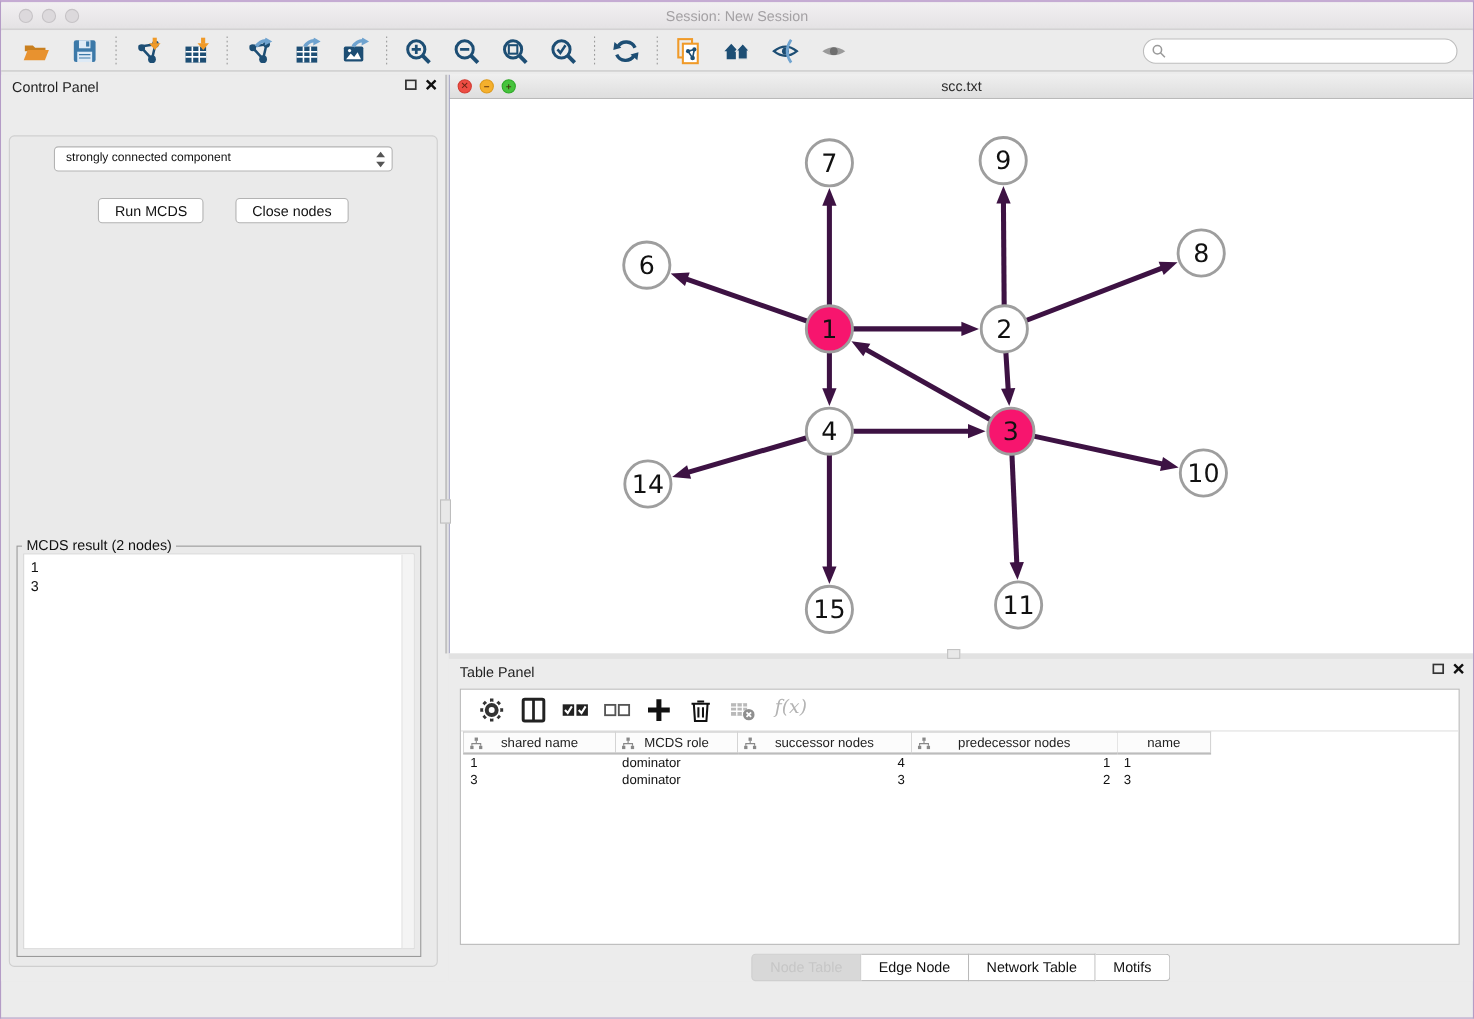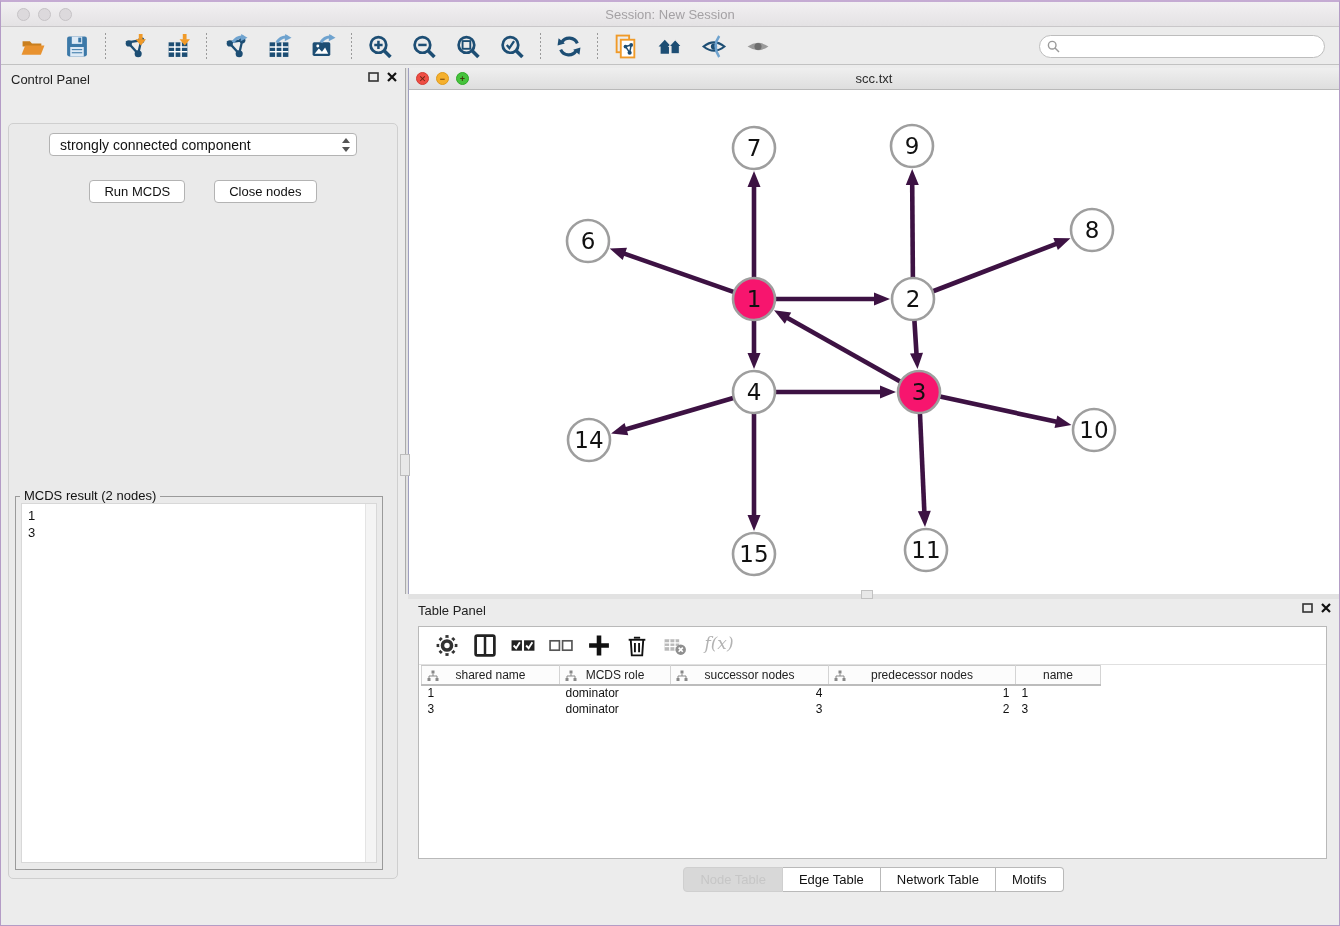--- a/index.html
+++ b/index.html
@@ -35,21 +35,21 @@
   #cp-tabs { display:flex; justify-content:center; margin-top:6px; }
   .tab { font-size:13px; padding:4px 16px; background:#fff; border:1px solid #b9b9b9;
     border-left:none; color:#111; cursor:pointer; }
   .tab:first-child { border-left:1px solid #b9b9b9; border-radius:4px 0 0 4px; }
   .tab:last-child { border-radius:0 4px 4px 0; }
   .tab.selected { background:#e2e0e2; color:#c2c2c2; border-color:#cfcfcf; }
   #cp-body { position:absolute; left:7px; right:7px; top:55px; bottom:13px;
     background:#eaeaea; border:1px solid #cscs; border:1px solid #cfcfcf; border-radius:5px; }
   #opt-label { text-align:center; margin-top:18px; font-size:13px; color:#111; }
   #opt-select { position:relative; margin:9px auto 0; width:308px; height:23px; background:#fff;
-    border:1px solid #b3b3b3; border-radius:4px; font-size:14px; color:#111;
+    border:1px solid #b3b3b3; border-radius:4px; font-size:11px; color:#111;
     padding:3px 22px 0 10px; cursor:pointer; }
   #opt-select .stepper { position:absolute; right:5px; top:3px; }
   .cp-btn-row { display:flex; justify-content:center; gap:29px; margin-top:24px; }
   .btn { background:#fff; border:1px solid #b3b3b3; border-radius:4px; font-size:13px;
     padding:3px 14px; color:#111; cursor:pointer; font-family:inherit; }
   #mcds-box { position:absolute; left:6px; right:14px; top:372px; bottom:8px;
     border:1px solid #9a9a9a; }
   #mcds-box legend, #mcds-title { position:absolute; top:-9px; left:4px; background:#eaeaea;
     padding:0 4px; font-size:13px; color:#111; }
   #mcds-inner { position:absolute; left:5px; right:5px; top:6px; bottom:6px; background:#fff;
@@ -561,20 +561,20 @@
               <td class="al">dominator</td>
               <td class="ar">3</td>
               <td class="ar">2</td>
               <td class="al">3</td>
             </tr>
           </tbody>
         </table>
     </div>
     <div id="tp-tabs">
         <div class="tab selected" style="background: rgb(216, 216, 216); color: rgb(198, 198, 198);">Node Table</div>
-        <div class="tab">Edge Table</div>
+        <div class="tab">Edge Node</div>
         <div class="tab">Network Table</div>
         <div class="tab">Motifs</div>
       </div>
   </div>
 
 
 </div>
 
 </body></html>

